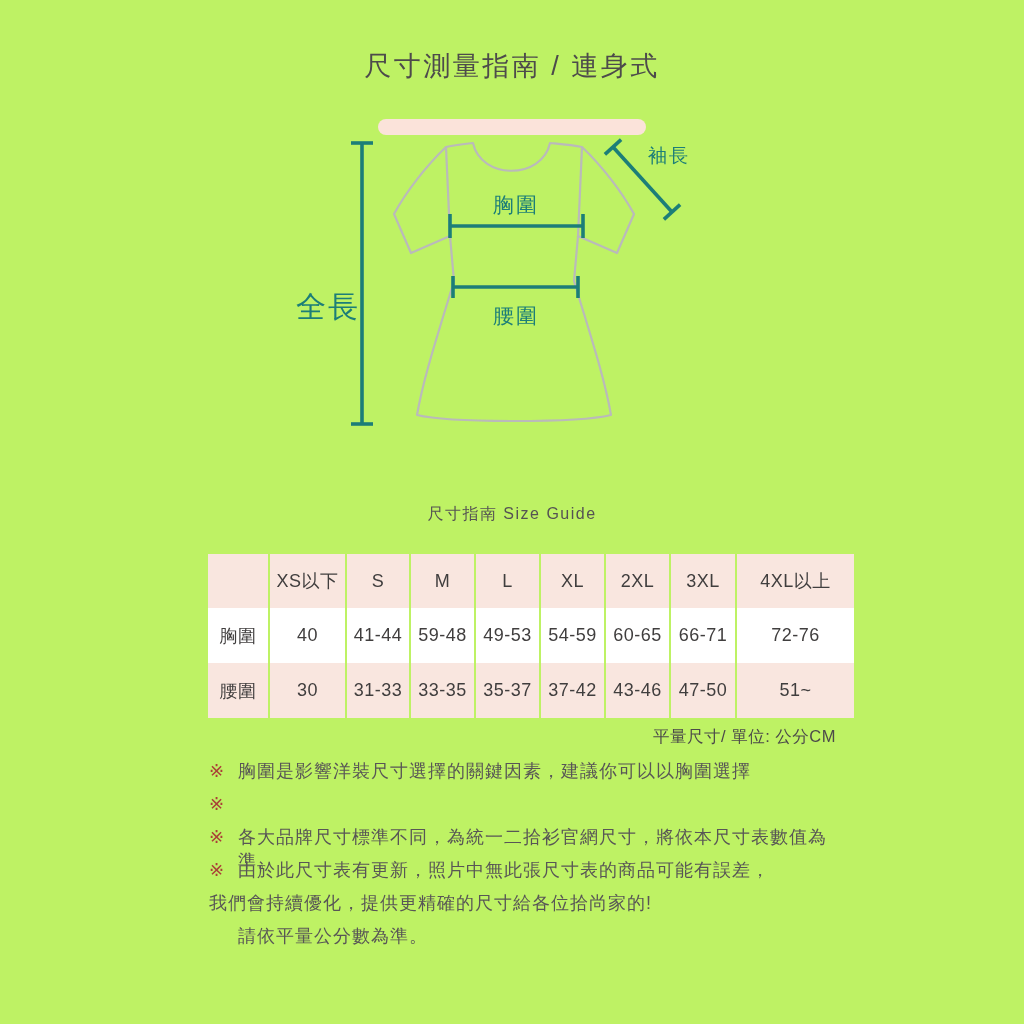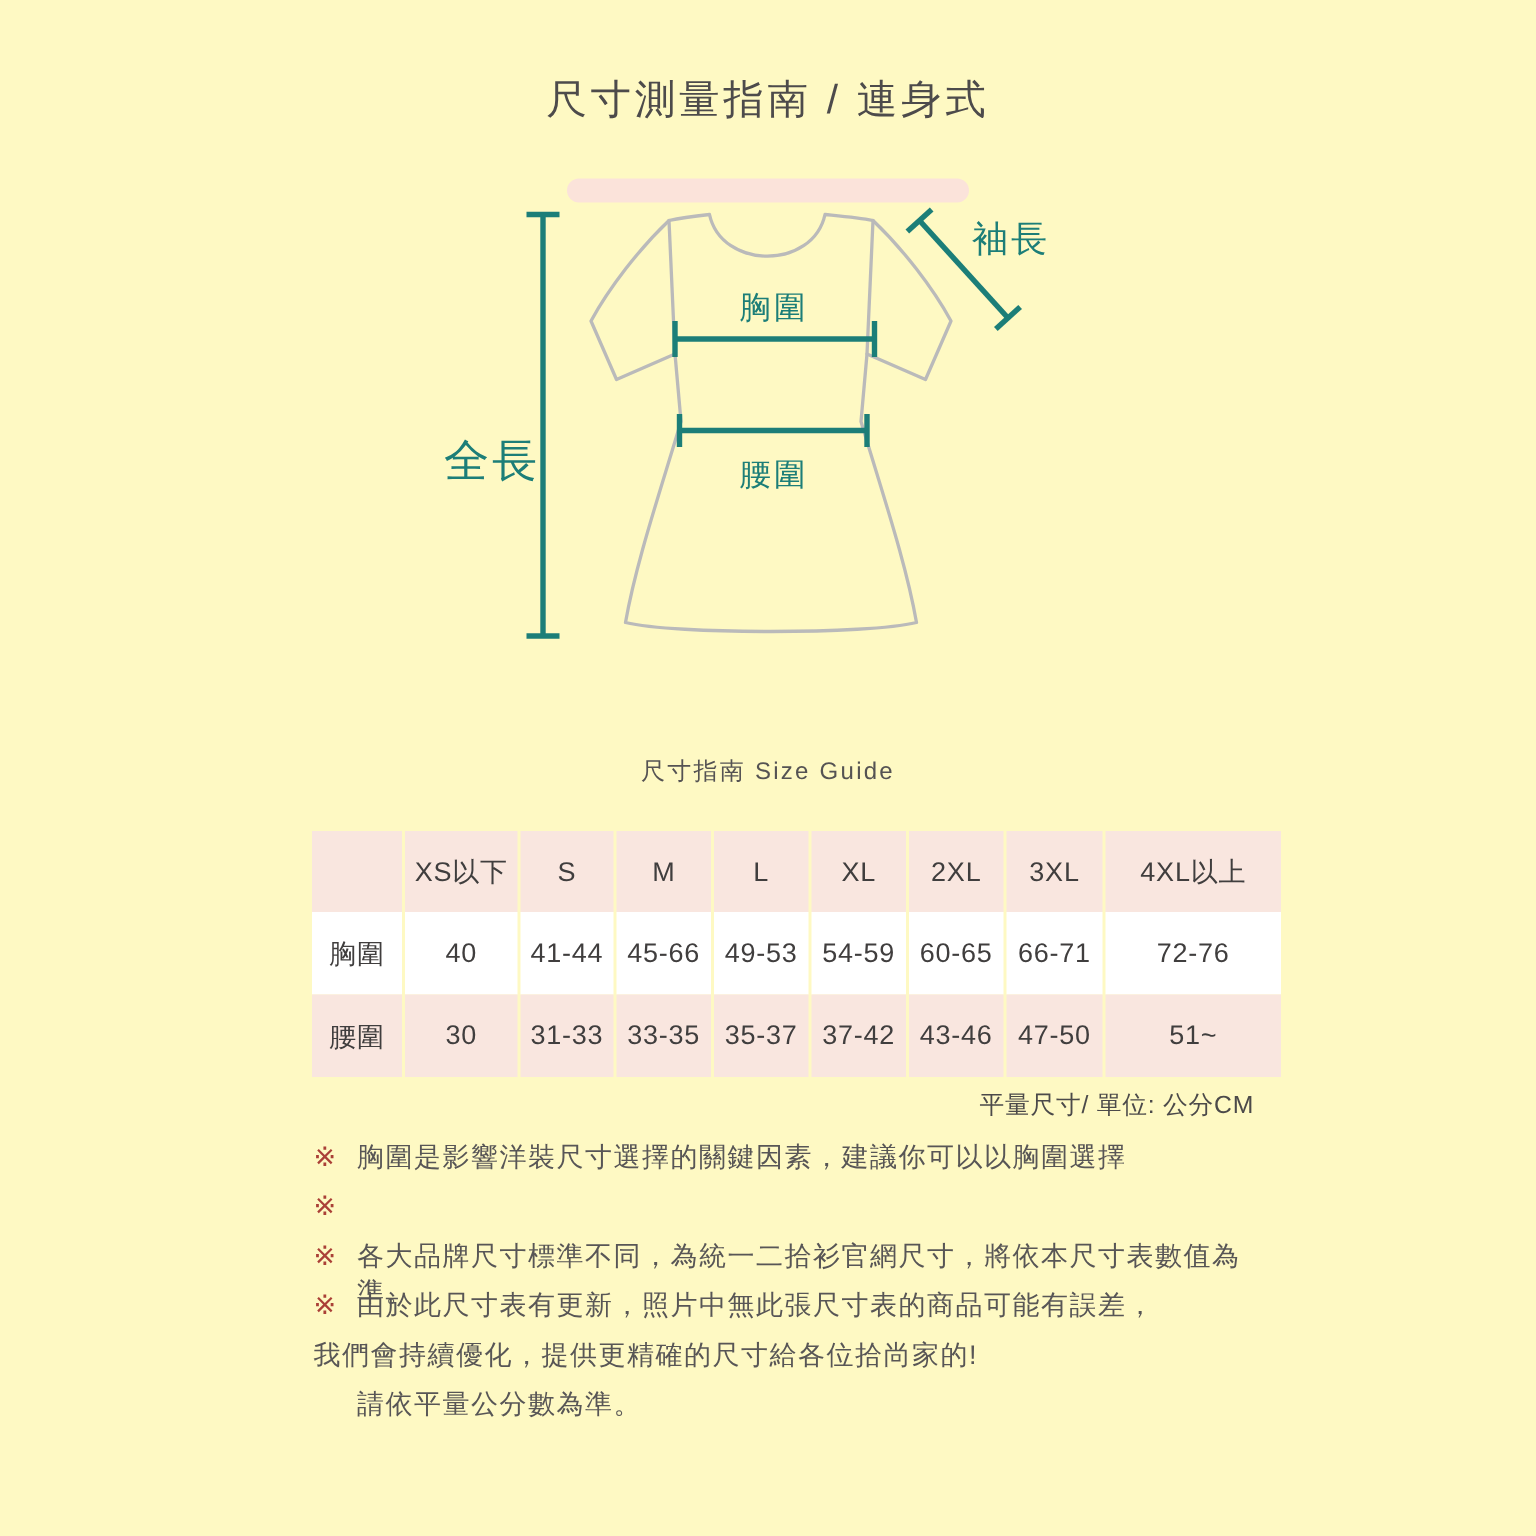--- a/index.html
+++ b/index.html
@@ -1,38 +1,38 @@
 <!DOCTYPE html>
 <html><head>
 <meta charset="utf-8">
 <style>
   * { margin:0; padding:0; box-sizing:border-box; }
   html,body { background:#ffffff; }
   body { font-family:"Liberation Sans","DejaVu Sans",sans-serif; }
   .page {
-    position:relative; width:1024px; height:1024px; background:#fef9c3;
+    position:relative; width:1024px; height:1024px; background:#bef264;
     overflow:hidden; color:#4a4848;
   }
 
   
   .title-wrap { position:absolute; left:0; top:48px; width:1024px; text-align:center; }
   .title-highlight {
     position:absolute; left:378px; top:71px; width:268px; height:16px;
     background:#fbe3da; border-radius:8px; z-index:0;
   }
   .title-text {
     position:relative; z-index:1; font-size:27px; font-weight:500;
     letter-spacing:2.5px; color:#4d4b4b;
   }
 
   
   .diagram-svg { position:absolute; left:280px; top:125px; }
   .m-label { position:absolute; color:#1c7e78; font-weight:500; letter-spacing:2px; }
   .lbl-full   { left:296px; top:287px; font-size:30px; }
-  .lbl-sleeve { left:648px; top:143px; font-size:24px;font-family:Liberation Mono, monospace; }
+  .lbl-sleeve { left:648px; top:143px; font-size:19px;font-family:Liberation Mono, monospace; }
   .lbl-chest  { left:470px; top:191px; width:92px; text-align:center; font-size:21px; }
   .lbl-waist  { left:470px; top:302px; width:92px; text-align:center; font-size:21px; }
 
   
   .sg-heading {
     position:absolute; left:0; top:504px; width:1024px; text-align:center;
     font-size:16px; font-weight:500; letter-spacing:1.5px; color:#555353;
   }
   .sg-table {
     position:absolute; left:208px; top:554px; width:630px;
@@ -133,21 +133,21 @@
       <div class="sg-cell">XL</div>
       <div class="sg-cell">2XL</div>
       <div class="sg-cell">3XL</div>
       <div class="sg-cell">4XL以上</div>
     </div>
 
     <div class="row-white row-b" style="display:contents">
       <div class="sg-cell sg-rowlabel">胸圍</div>
       <div class="sg-cell">40</div>
       <div class="sg-cell">41-44</div>
-      <div class="sg-cell">45-66</div>
+      <div class="sg-cell">59-48</div>
       <div class="sg-cell">49-53</div>
       <div class="sg-cell">54-59</div>
       <div class="sg-cell">60-65</div>
       <div class="sg-cell">66-71</div>
       <div class="sg-cell">72-76</div>
     </div>
 
     <div class="row-pink row-b" style="display:contents">
       <div class="sg-cell sg-rowlabel">腰圍</div>
       <div class="sg-cell">30</div>

